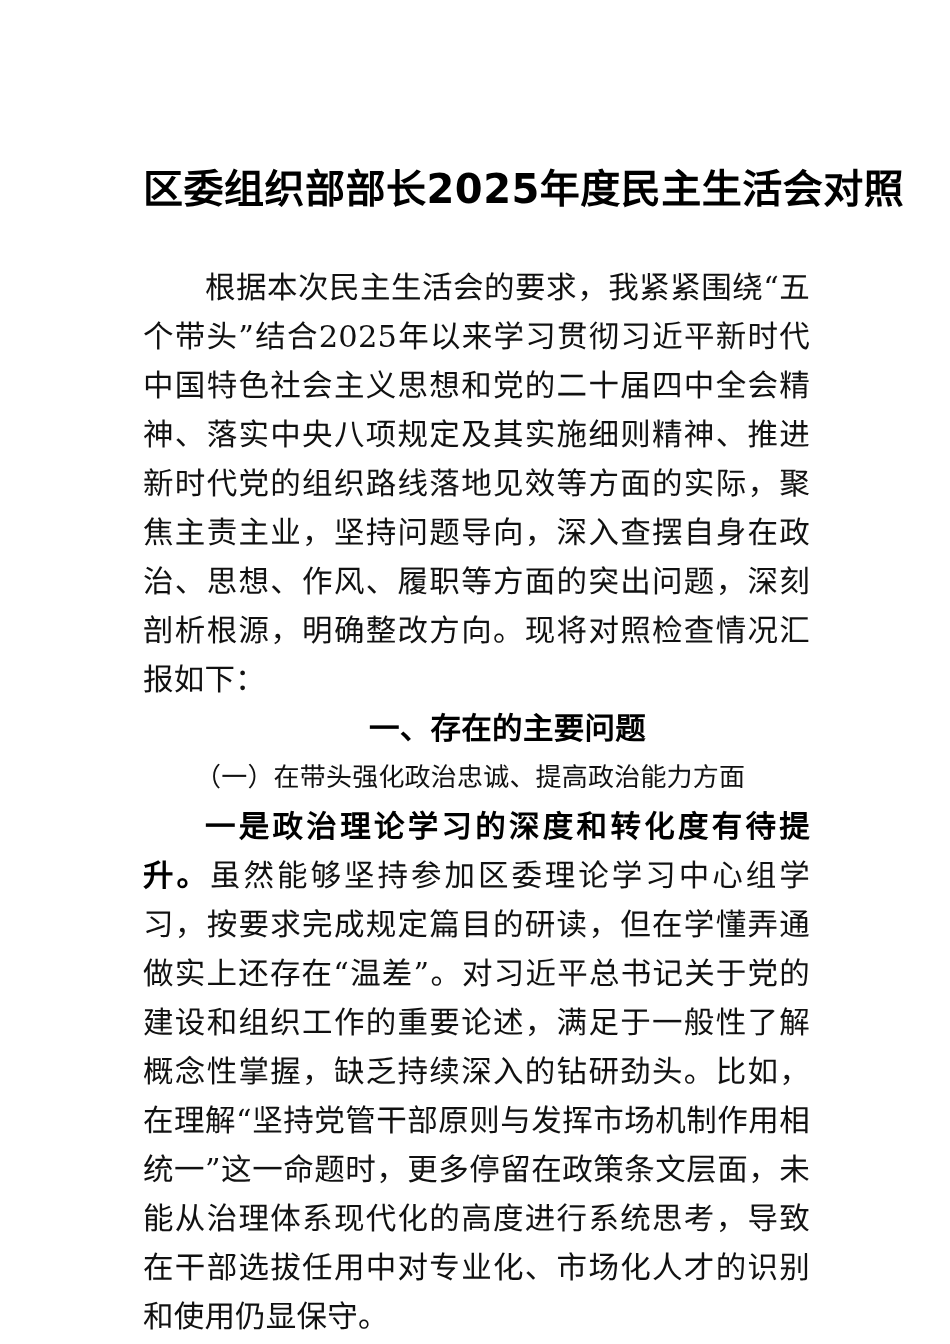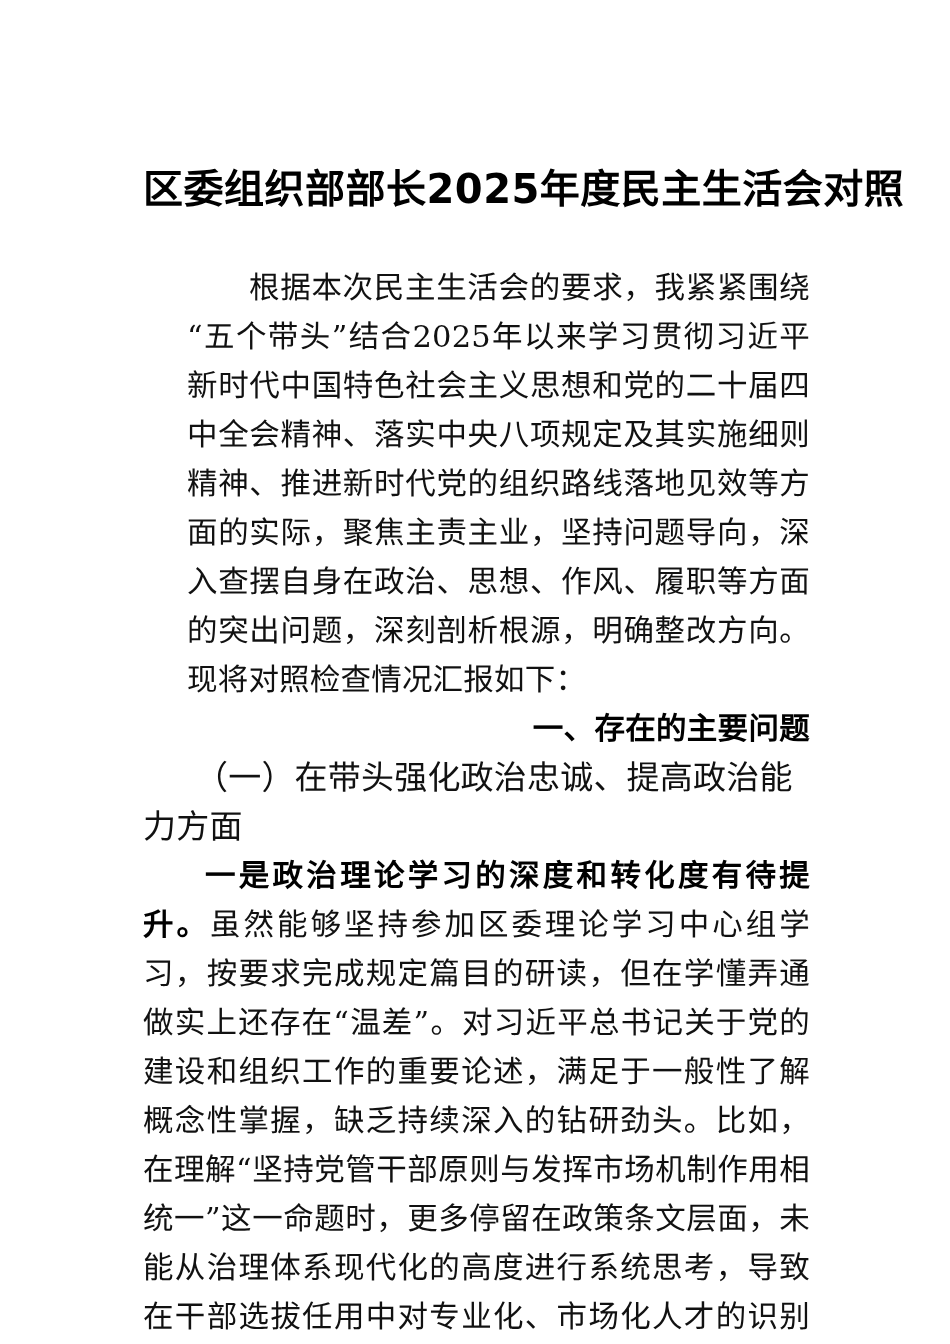--- a/index.html
+++ b/index.html
@@ -59,42 +59,41 @@
     text-align: justify;
     text-justify: inter-character;
     text-indent: 62px;
     color: #111111;
     letter-spacing: 0.2px;
     word-break: break-all;
   }
 
   p.para.lead {
     text-indent: 62px;
-    margin-left: 44px;
   }
 
   
   p.heading-1 {
     margin: 0;
     font-family: "DejaVu Sans", "Liberation Sans", sans-serif;
     font-weight: 700;
     font-size: 30.5px;
     line-height: 49px;
     text-indent: 62px;
-    text-align: right;
+    text-align: center;
     color: #000000;
     letter-spacing: 0.3px;
   }
 
   
   p.heading-2 {
     margin: 0;
     font-family: "DejaVu Serif", "Liberation Serif", serif;
     font-weight: 400;
-    font-size: 33px;
+    font-size: 26px;
     line-height: 49px;
     text-indent: 52px;
     text-align: left;
     color: #111111;
     letter-spacing: 0.2px;
   }
 
   
   .strong-run {
     font-family: "DejaVu Sans", "Liberation Sans", sans-serif;

